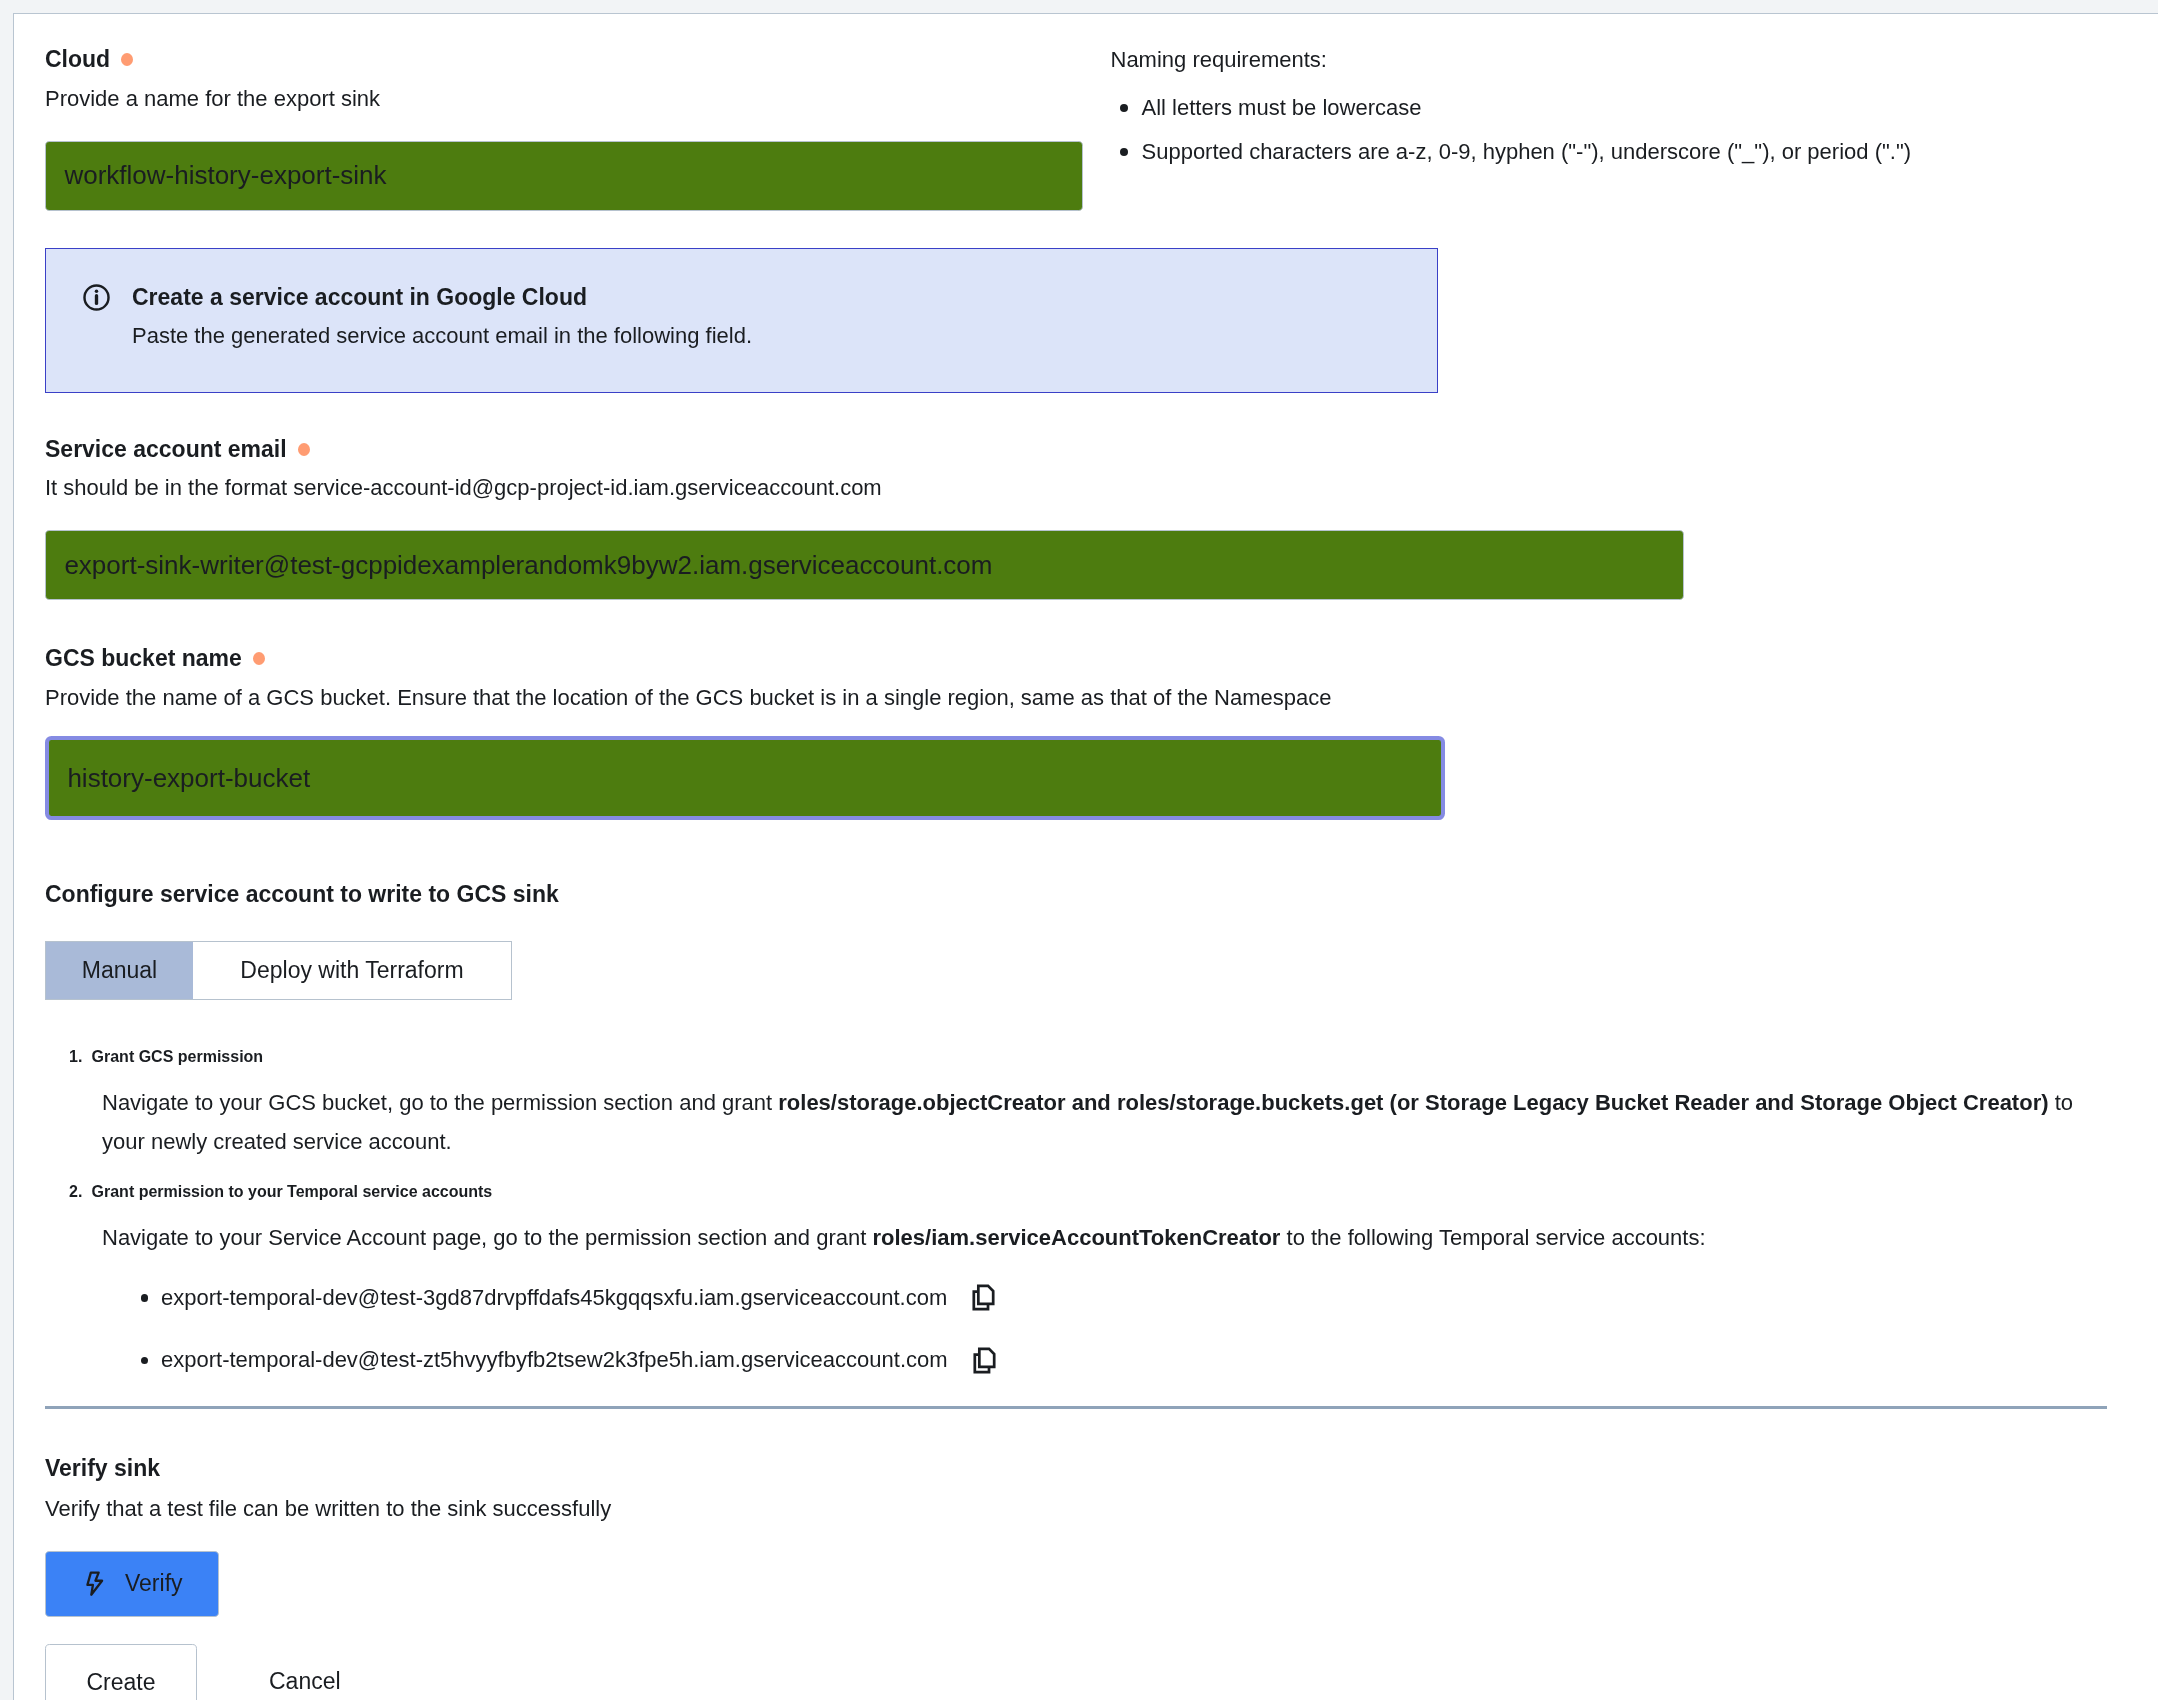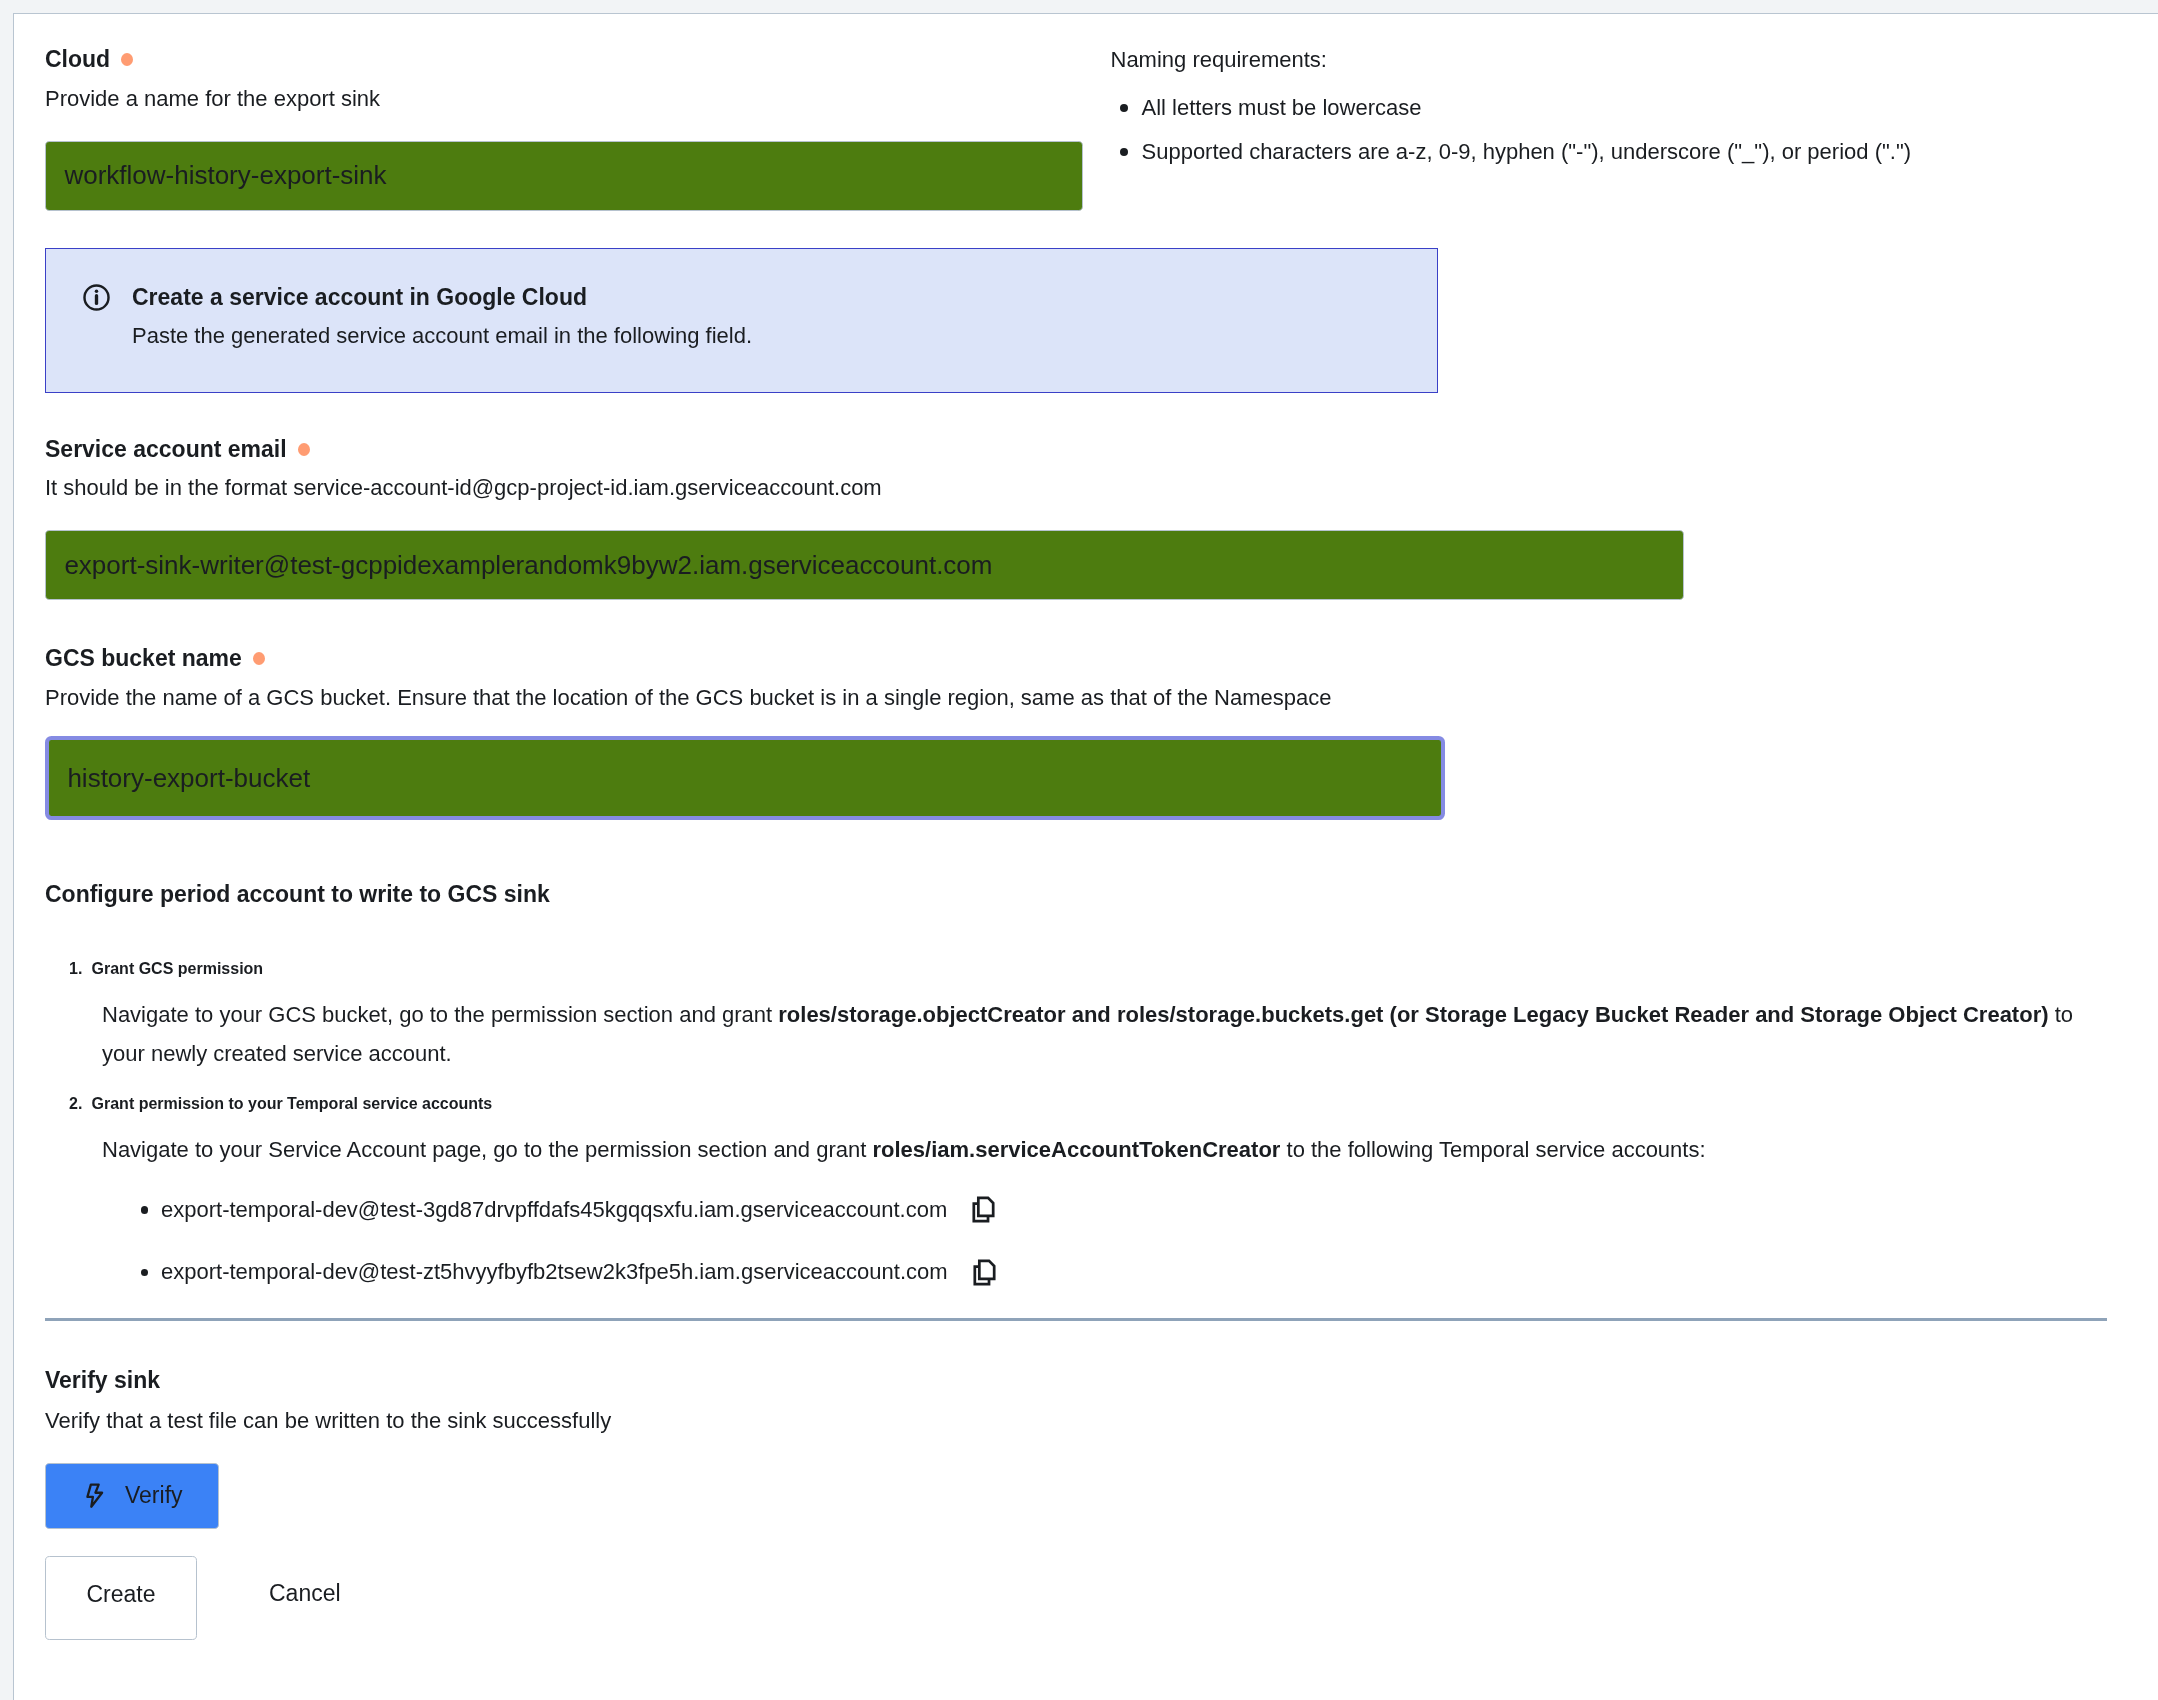--- a/index.html
+++ b/index.html
@@ -166,22 +166,30 @@
     <div class="section-gcs">
       <div class="field-label">
         <span>GCS bucket name</span>
         <span class="req-dot"></span>
       </div>
       <div class="field-desc">Provide the name of a GCS bucket. Ensure that the location of the GCS bucket is in a single region, same as that of the Namespace</div>
       <input class="text-input focused" type="text" value="history-export-bucket" style="">
     </div>
 
     
-    <div class="configure-heading">Configure period account to write to GCS sink</div>
-
+    <div class="configure-heading">Configure service account to write to GCS sink</div>
+
+    <div class="tabs">
+      <div class="tab tab-manual selected">
+        <span>Manual</span>
+      </div>
+      <div class="tab tab-terraform">
+        <span>Deploy with Terraform</span>
+      </div>
+    </div>
 
     <div class="steps">
       <div class="step">
         <div class="step-title">
           <span class="num">1.</span><span>Grant GCS permission</span>
         </div>
         <p class="step-body"><span>Navigate to your GCS bucket, go to the permission section and grant </span><b>roles/storage.objectCreator and roles/storage.buckets.get (or Storage Legacy Bucket Reader and Storage Object Creator)</b><span> to your newly created service account.</span></p>
       </div>
 
       <div class="step">

